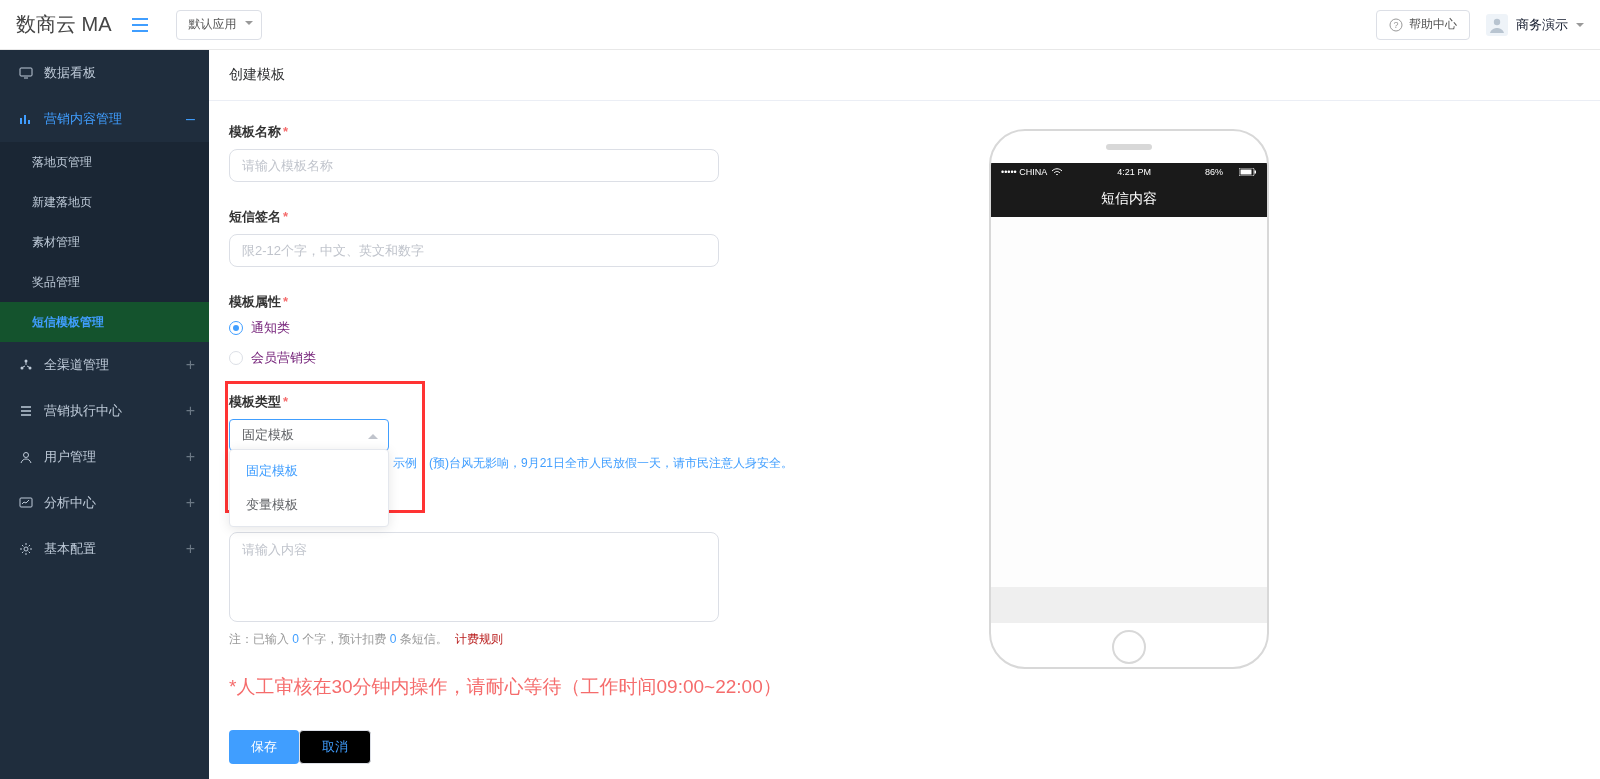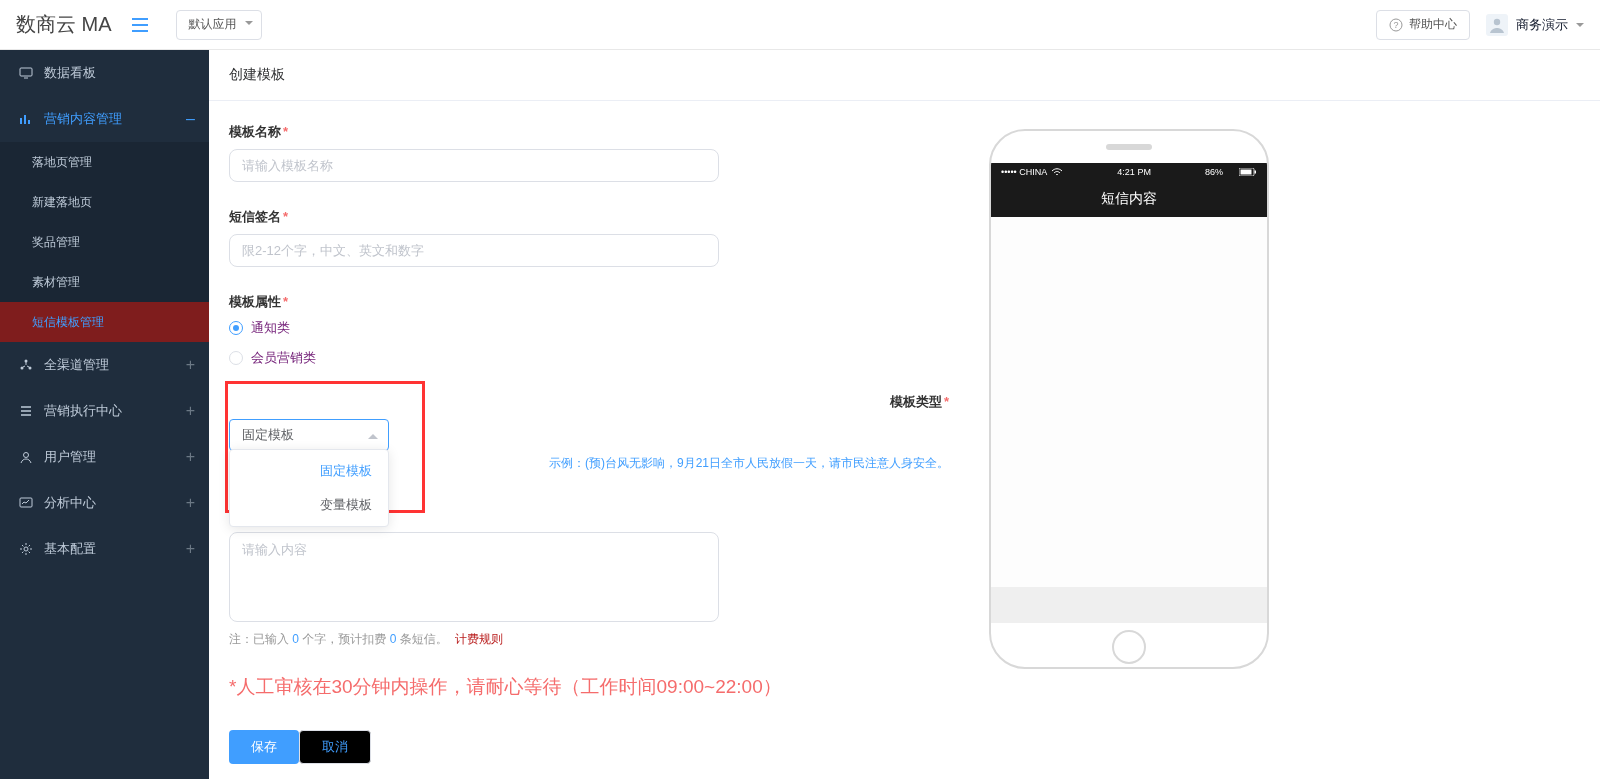--- a/index.html
+++ b/index.html
@@ -20,21 +20,21 @@
 .body { display: flex; height: calc(779px - 50px); }
 
 
 .sidebar { width: 209px; background: #1f2d3d; color: #bfcbd9; display: flex; flex-direction: column; flex-shrink: 0; }
 .side-item { height: 46px; display: flex; align-items: center; padding-left: 18px; cursor: pointer; position: relative; font-size: 13px;}
 .side-item .icon { width: 16px; height: 16px; margin-right: 10px; display: inline-flex; align-items: center; justify-content: center; }
 .side-item .toggle { position: absolute; right: 14px; color: #6b7885; font-size: 16px; line-height: 1;}
 .side-group-active { color: #409eff; }
 .side-group-active .toggle { color: #409eff; }
 .side-sub { height: 40px; display: flex; align-items: center; padding-left: 32px; cursor: pointer; color: #bfcbd9; font-size: 12px; background:#1a2634;}
-.side-sub.active { color: #409eff; background: #7f1d1d; }
+.side-sub.active { color: #409eff; background: #14532d; font-weight: bold; }
 
 
 .content { flex: 1; background: #f5f7fa; overflow-y: auto; }
 .content-header { background: #fff; padding: 16px 20px; color: #303133; font-size: 14px; border-bottom:1px solid #ebeef5;}
 .form-card { background: #fff; margin: 0; padding: 22px 20px 30px 20px; display: flex; gap: 40px; }
 .form-col { flex: 1; max-width: 720px; }
 .form-row { margin-bottom: 26px; position: relative; }
 .form-label { font-weight: 600; color: #333; margin-bottom: 8px; display: block; font-size: 13px;}
 .req { color: #f56c6c; margin-left: 2px; }
 .text-input, .textarea { width: 490px; border: 1px solid #dcdfe6; border-radius: 8px; padding: 8px 12px; font-size: 13px; color: #606266; outline: none; background:#fff;}
@@ -137,24 +137,24 @@
       <span>营销内容管理</span>
       <span class="toggle">–</span>
     </div>
     <div class="side-sub">
         <span>落地页管理</span>
       </div>
     <div class="side-sub">
         <span>新建落地页</span>
       </div>
     <div class="side-sub">
+        <span>素材管理</span>
+      </div>
+    <div class="side-sub">
         <span>奖品管理</span>
-      </div>
-    <div class="side-sub">
-        <span>素材管理</span>
       </div>
     <div class="side-sub active">
         <span>短信模板管理</span>
       </div>
     <div class="side-item">
       <span class="icon">
           <svg width="14" height="14" viewBox="0 0 14 14">
             <circle cx="7" cy="3" r="1.5" fill="#bfcbd9"></circle>
             <circle cx="3" cy="10" r="1.5" fill="#bfcbd9"></circle>
             <circle cx="11" cy="10" r="1.5" fill="#bfcbd9"></circle>
@@ -228,21 +228,21 @@
               <span class="radio-circle"></span>
               <span>通知类</span>
             </div>
             <div class="radio-opt">
               <span class="radio-circle"></span>
               <span>会员营销类</span>
             </div>
           </div>
         </div>
 
-        <div class="form-row" style="position:relative;text-align:right;">
+        <div class="form-row" style="position:relative;">
           <div class="highlight-box"></div>
           <label class="form-label"><span>模板类型</span><span class="req">*</span></label>
           <div class="select-box">
             <span>固定模板</span>
             <span class="chev"></span>
           </div>
           <div class="hint-line" style="padding-left:164px;">示例：(预)台风无影响，9月21日全市人民放假一天，请市民注意人身安全。</div>
 
           <div class="dropdown">
             <div class="dropdown-item selected">固定模板</div>

